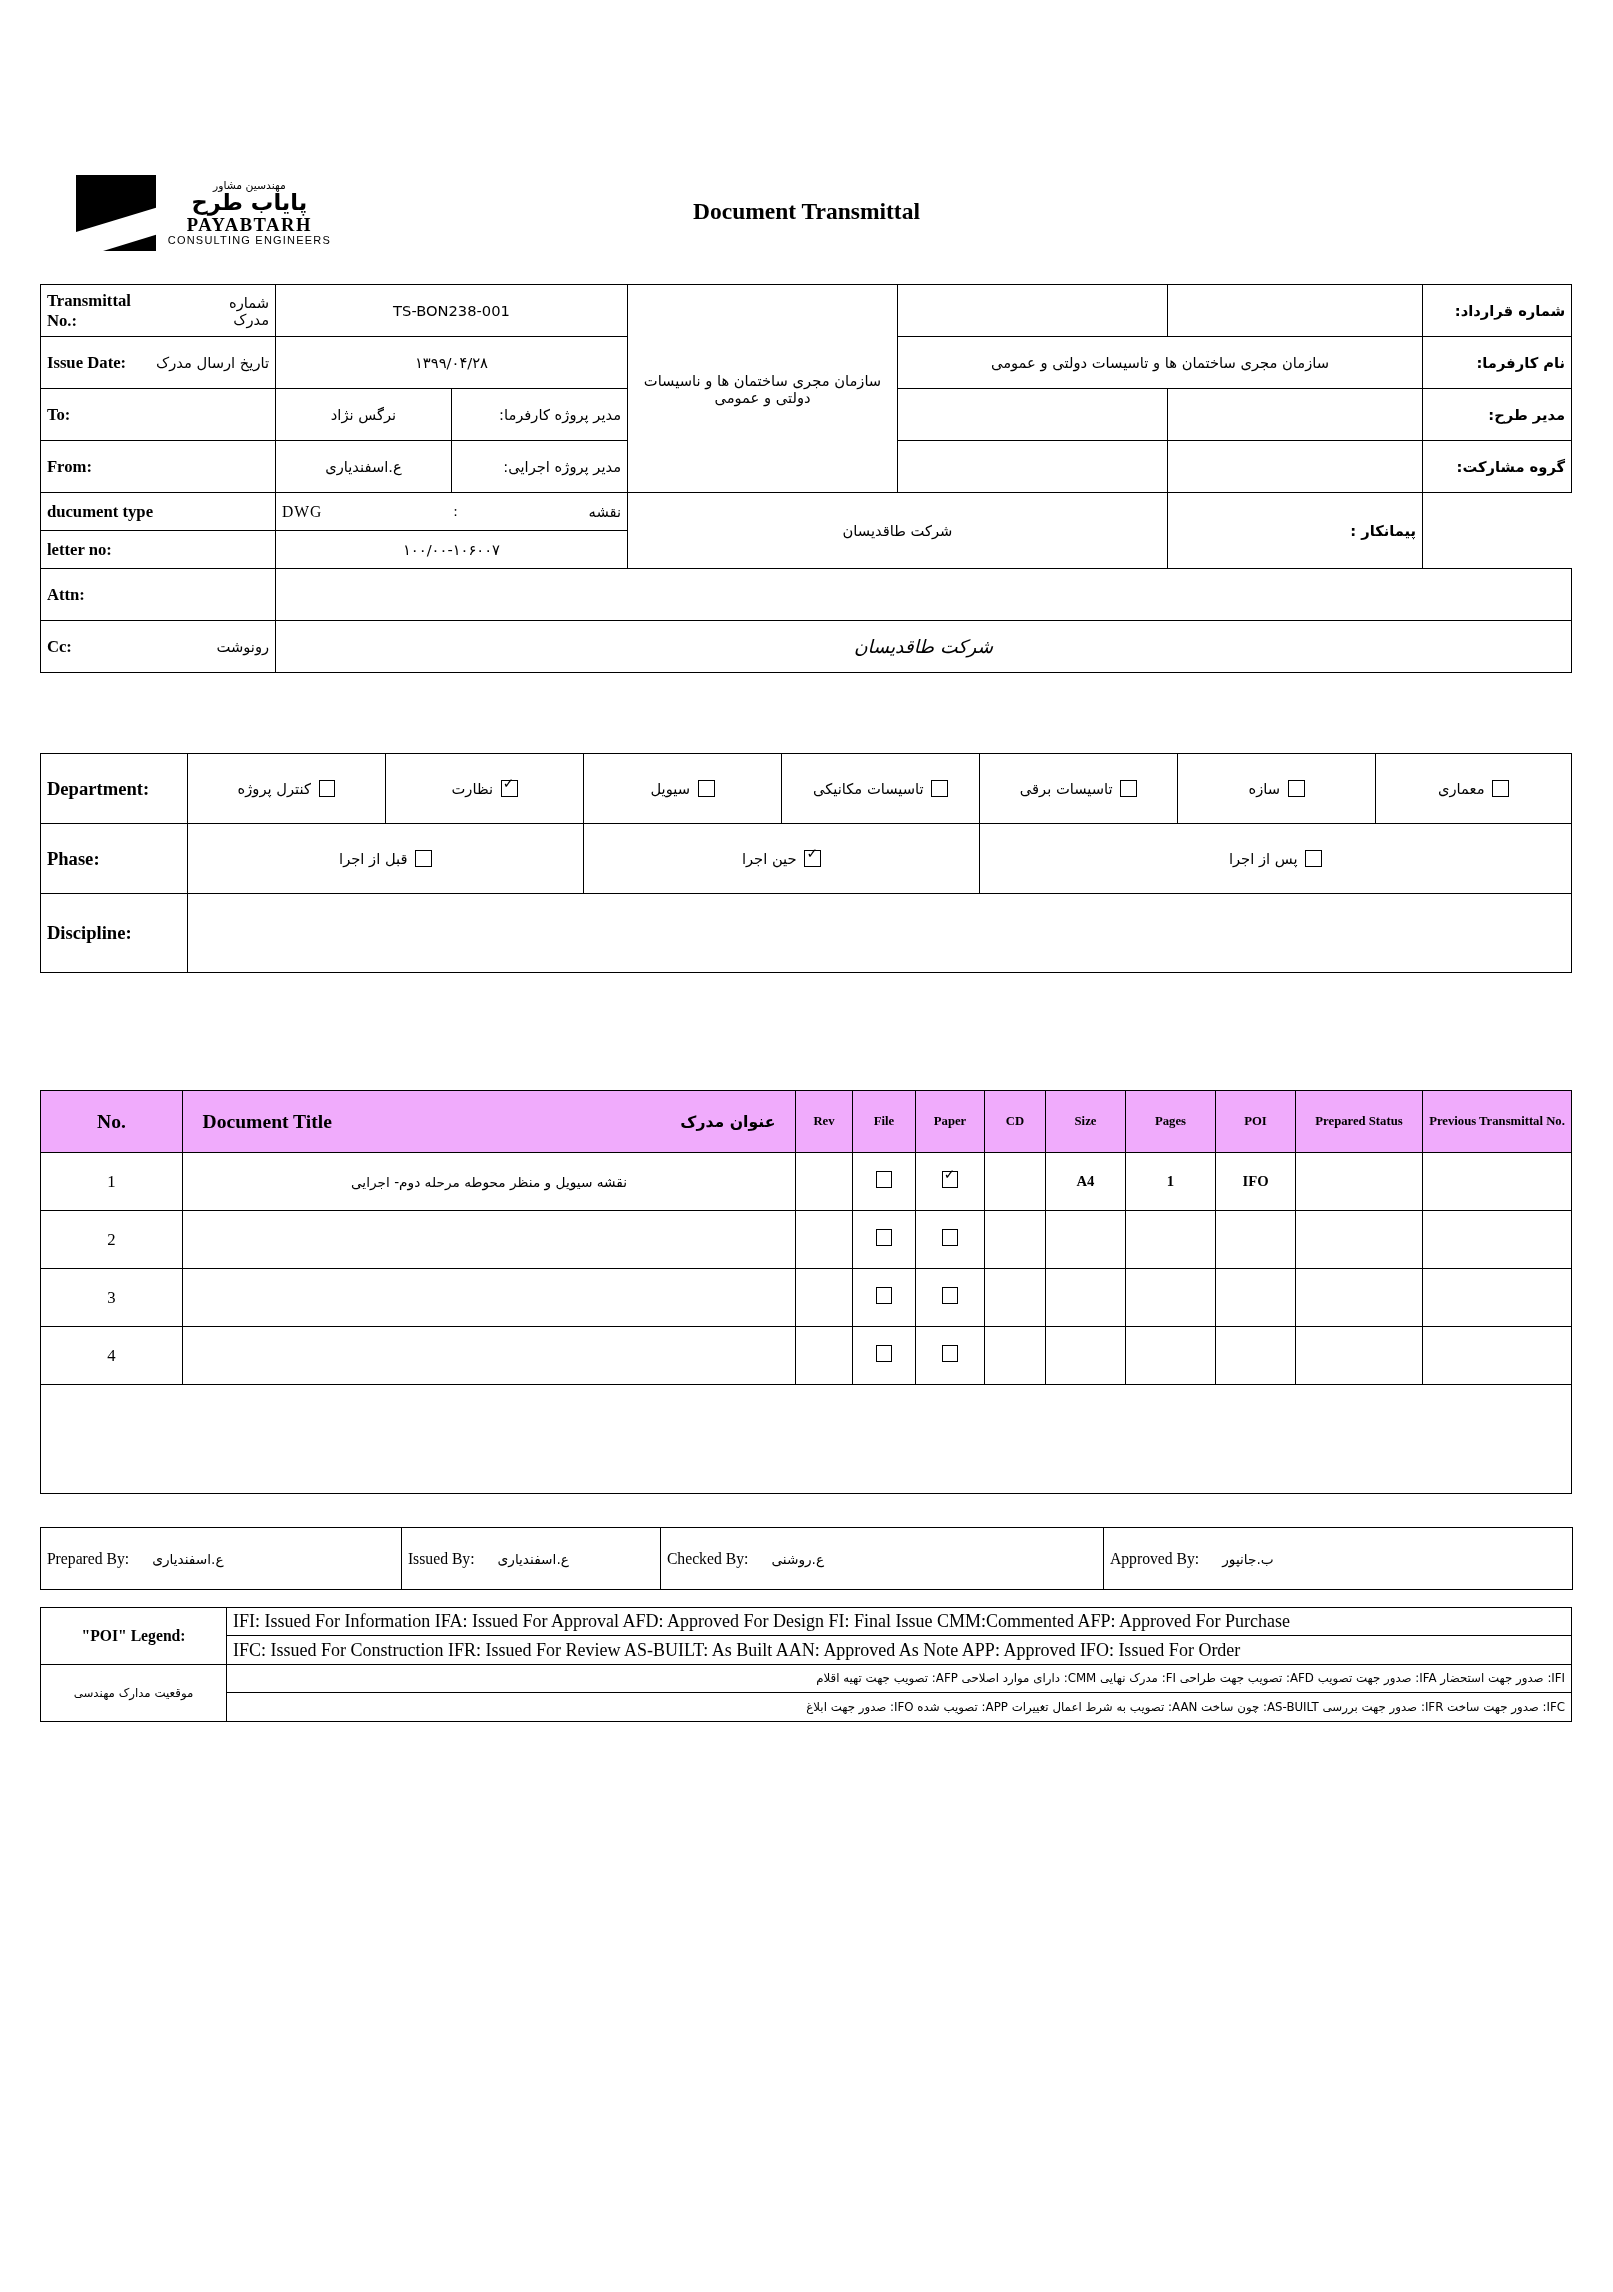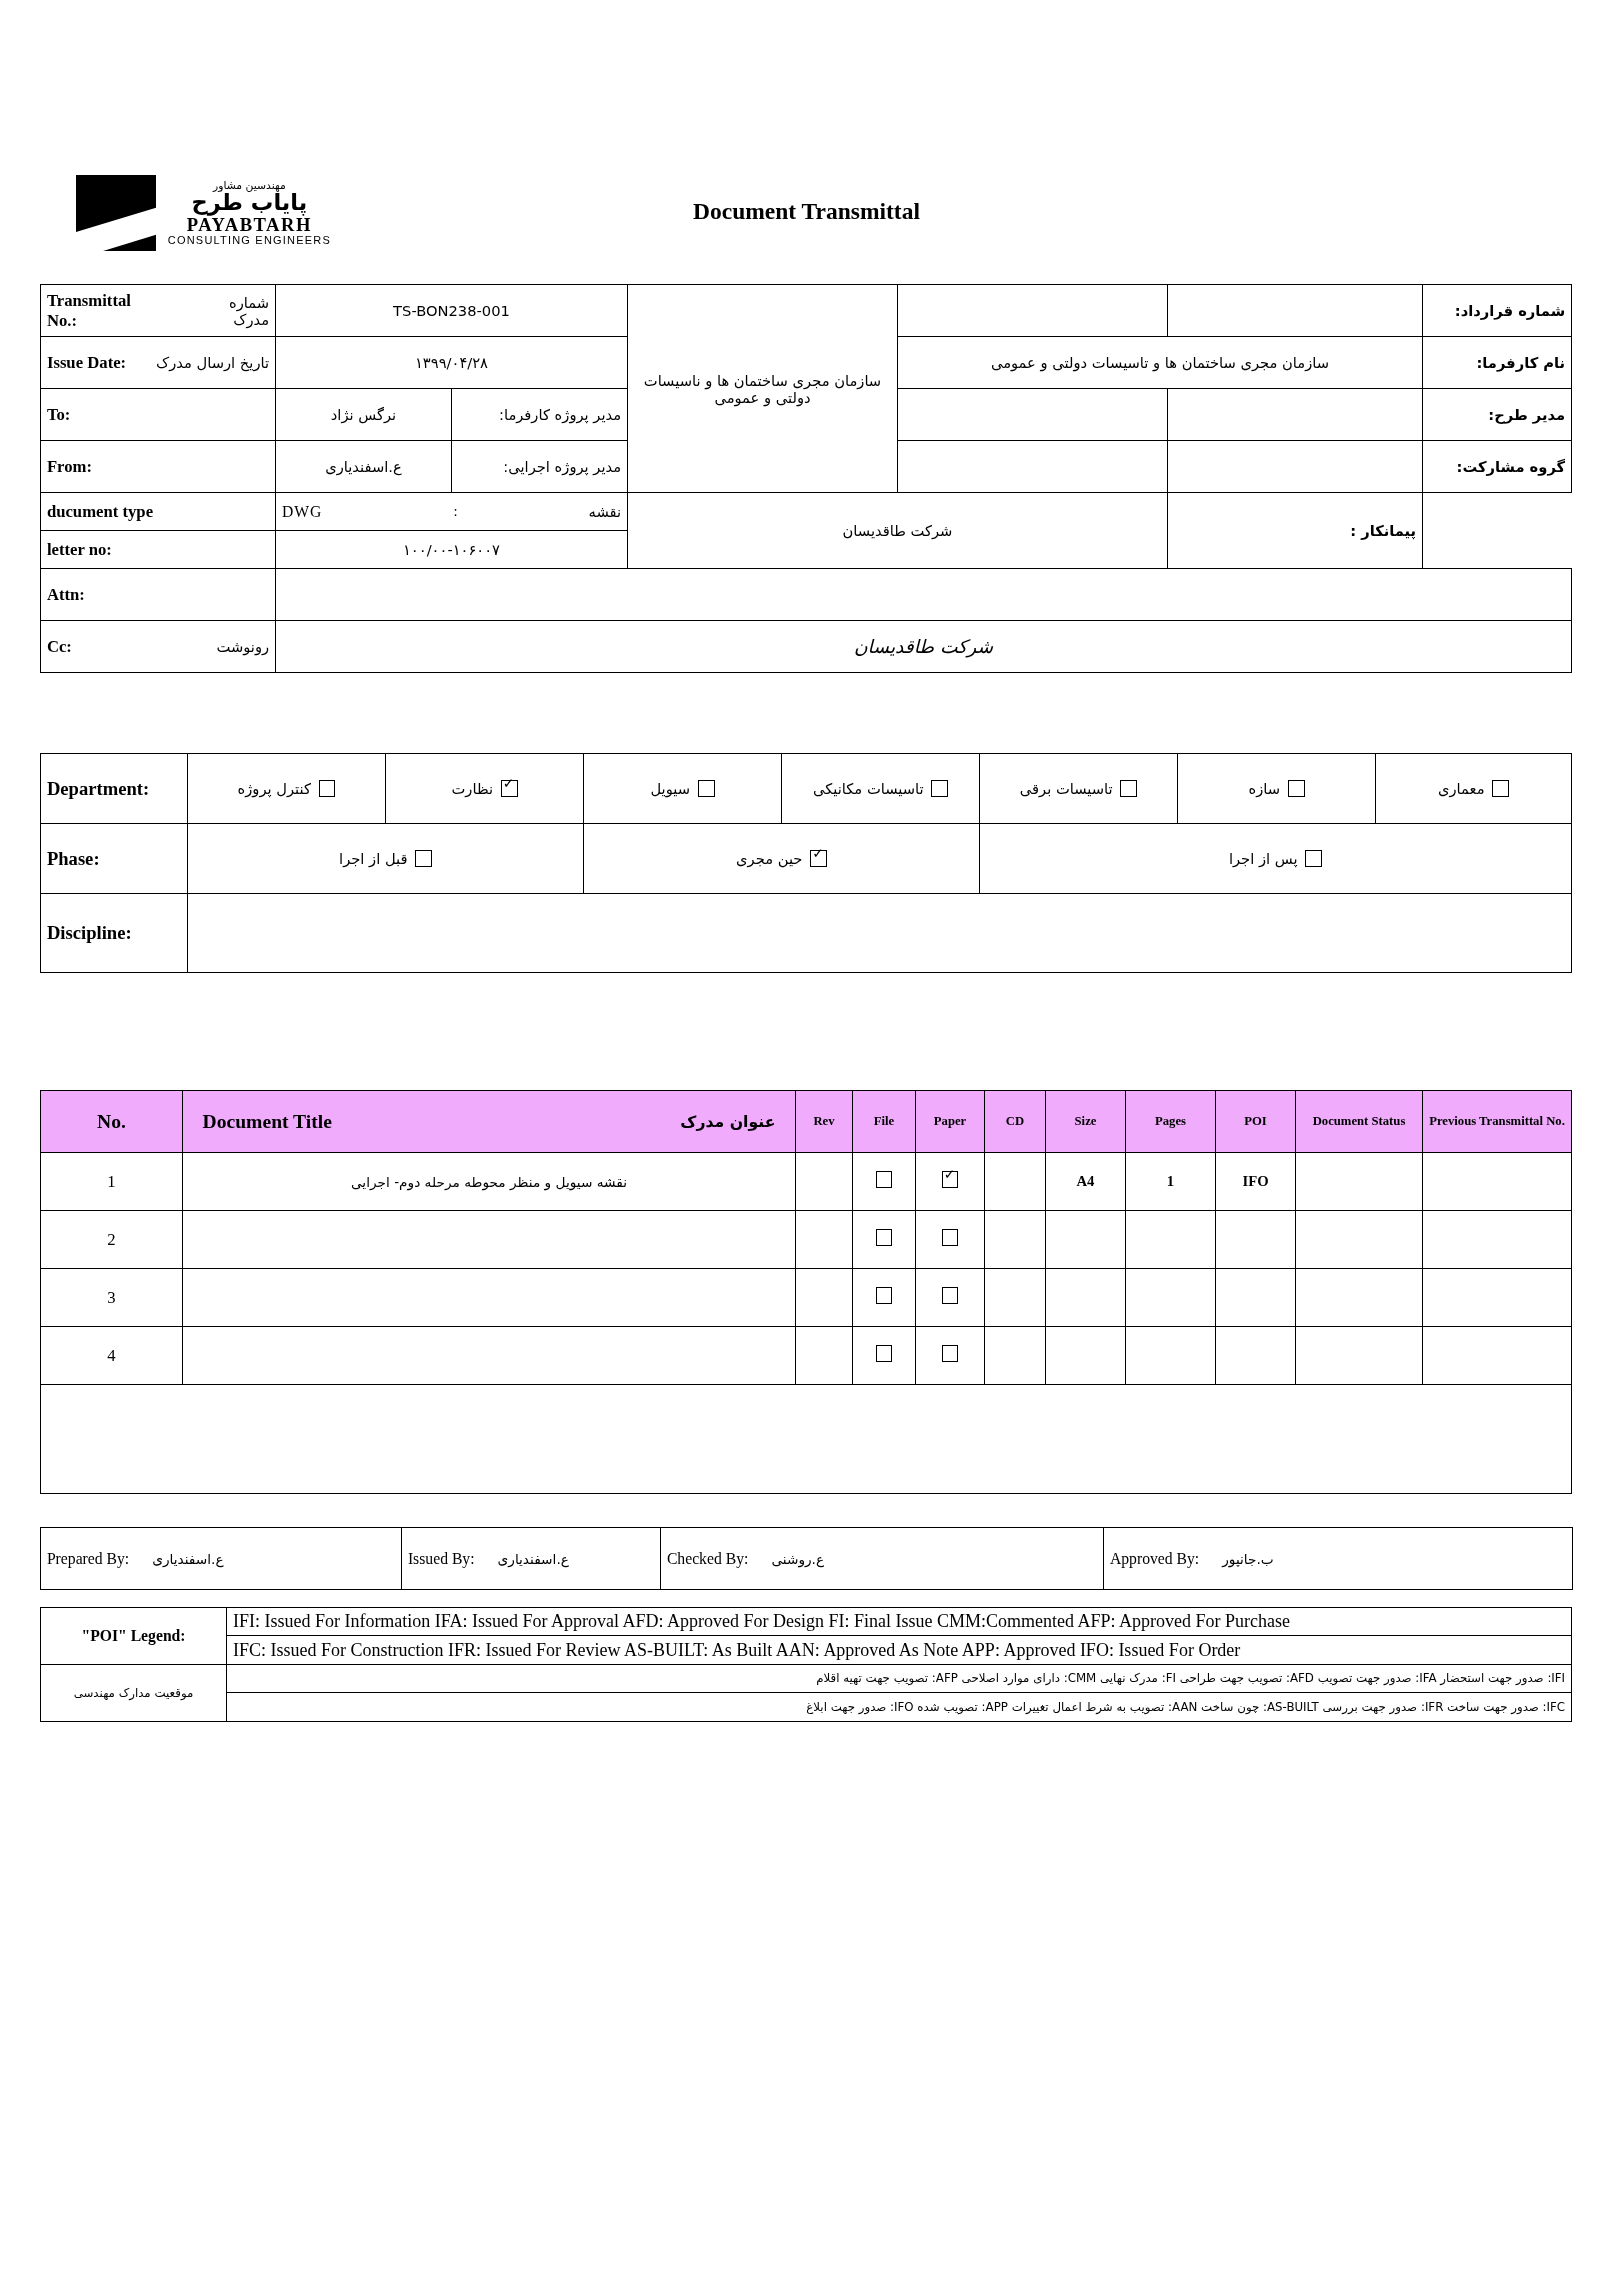--- a/index.html
+++ b/index.html
@@ -376,21 +376,21 @@
         <td class="b" style="font-size:18.6px">Phase:</td>
         <td colspan="2">
           <div class="chkline">
             <span class="box"></span>
             <span>قبل از اجرا</span>
           </div>
         </td>
         <td colspan="2">
           <div class="chkline">
             <span class="box checked"></span>
-            <span>حین مجری</span>
+            <span>حین اجرا</span>
           </div>
         </td>
         <td colspan="3">
           <div class="chkline">
             <span class="box"></span>
             <span>پس از اجرا</span>
           </div>
         </td>
       </tr>
       <tr>
@@ -424,21 +424,21 @@
           </div>
         </th>
         <th class="small">Rev</th>
         <th class="small">File</th>
         <th class="small">Paper</th>
         <th class="small">CD</th>
         <th class="small">Size</th>
         <th class="small">Pages</th>
         <th class="small">POI</th>
         <th class="small">
-          <span>Document Status</span>
+          <span>Prepared Status</span>
         </th>
         <th class="small">
           <span>Previous Transmittal No.</span>
         </th>
       </tr>
     </thead>
     <tbody>
       <tr>
         <td style="font-size:16.7px">1</td>
         <td class="title">نقشه سیویل و منظر محوطه مرحله دوم- اجرایی</td>

